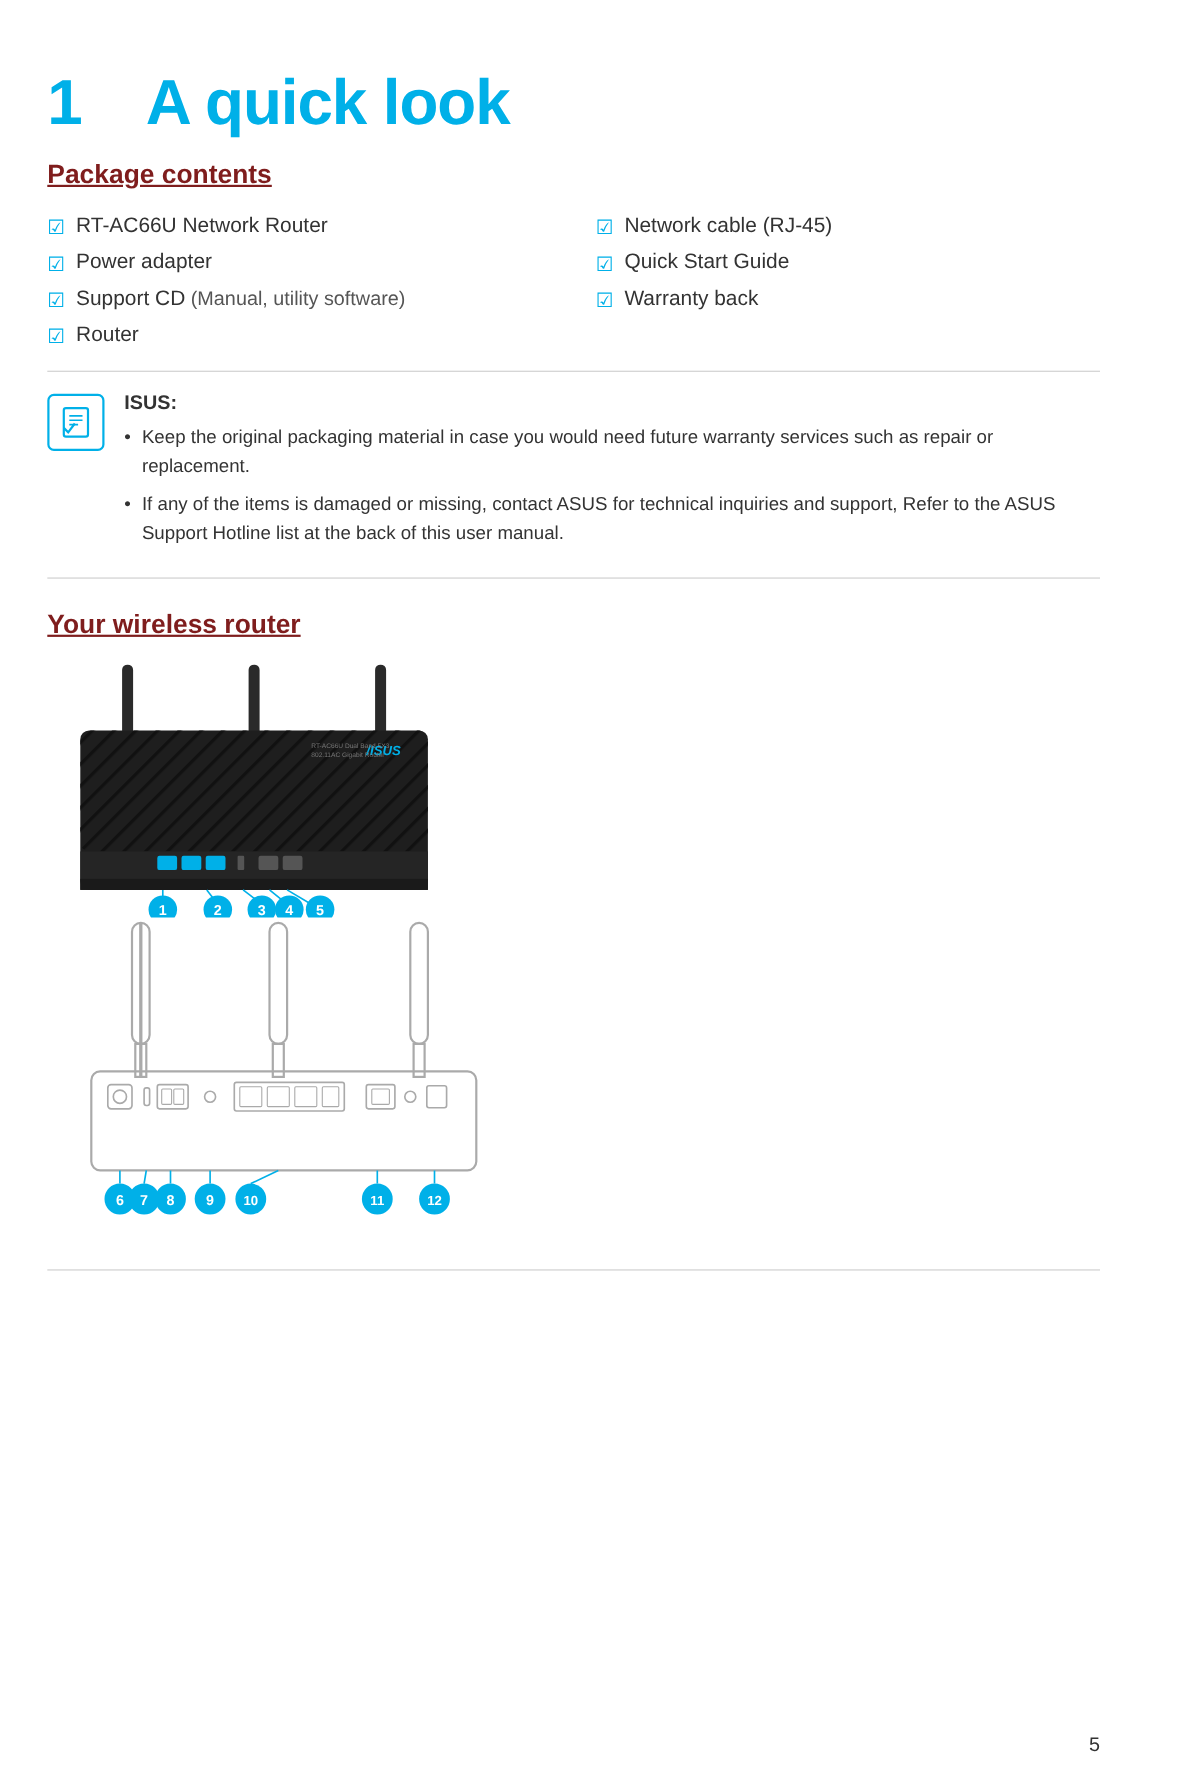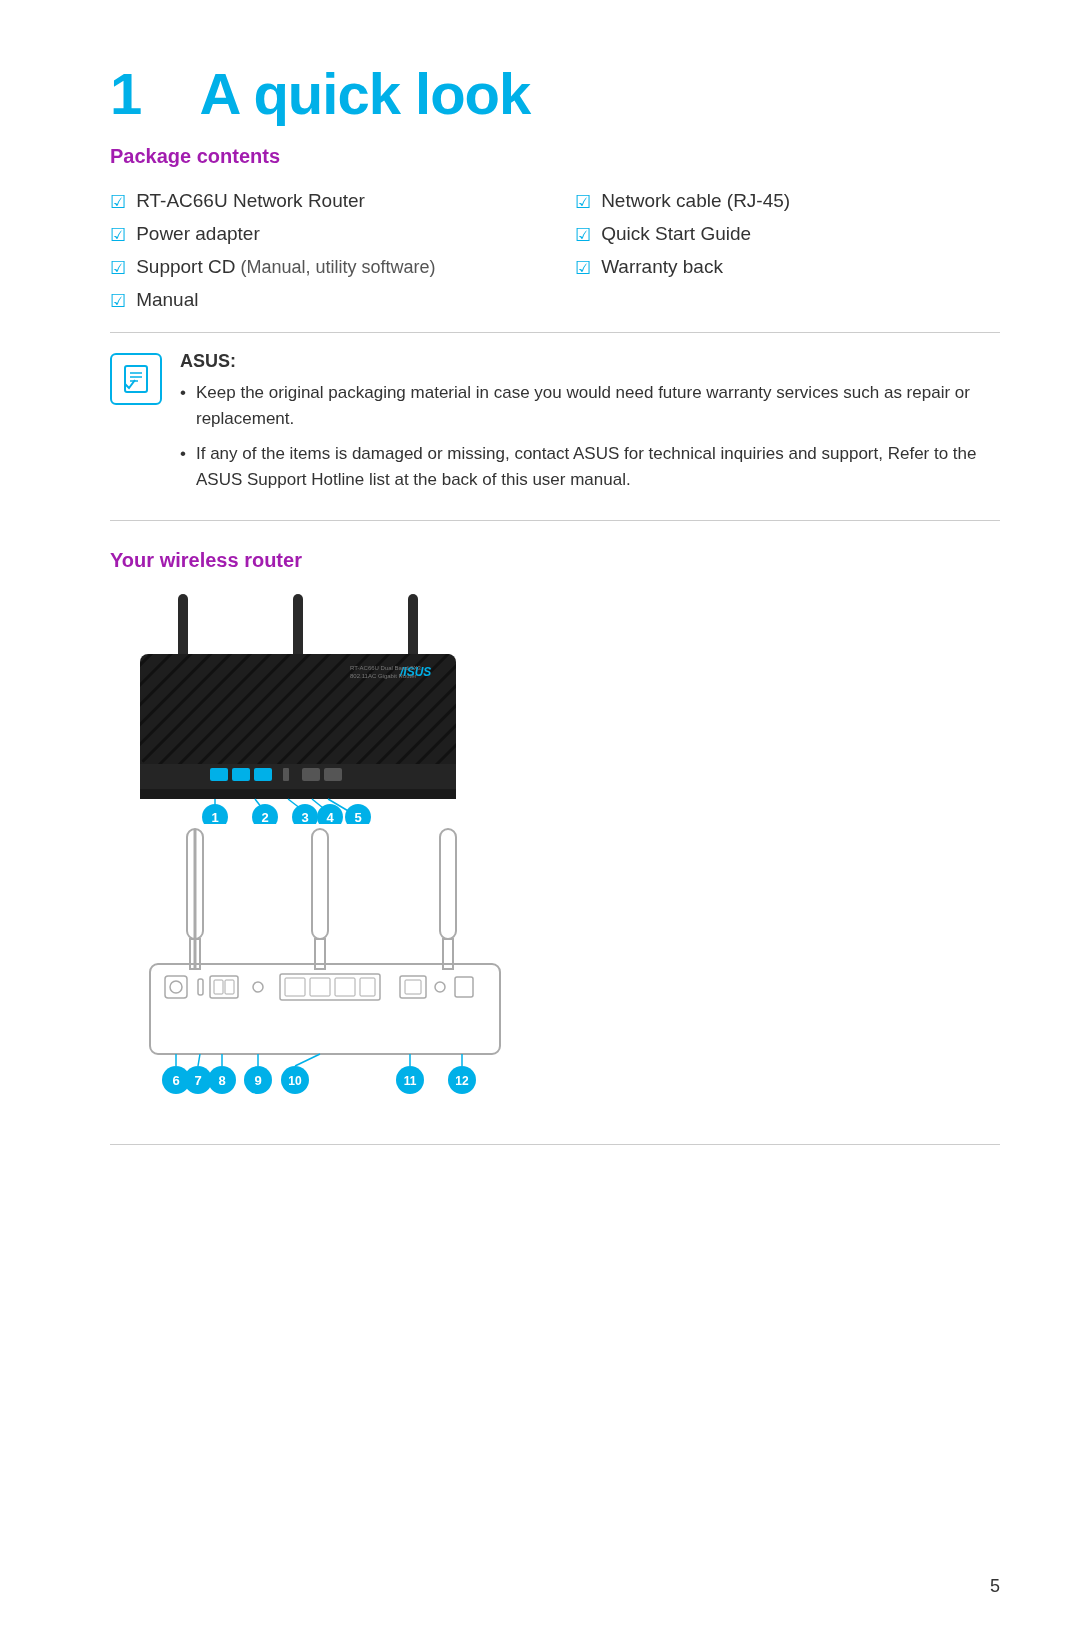--- a/index.html
+++ b/index.html
@@ -6,35 +6,36 @@
     body {
       background: #ffffff;
       font-family: 'Arial', sans-serif;
       width: 1080px;
       min-height: 1627px;
       position: relative;
       color: #333;
       font-size: 18px;
     }
     .page {
-      padding: 60px 80px 60px 110px;
+      padding: 60px 80px 60px 43px;
       max-width: 1080px;
     }
     h1.chapter-title {
       font-size: 58px;
       font-weight: 900;
       color: #00b0e8;
       margin-bottom: 18px;
       letter-spacing: -1px;
     }
     h2.section-title {
-      font-size: 20px;
+      font-size: 24px;
       font-weight: 800;
-      color: #a21caf;
+      color: #7f1d1d;
       margin-bottom: 22px;
+      text-decoration: underline;
     }
     .package-contents {
       margin-bottom: 0px;
     }
     .contents-grid {
       display: grid;
       grid-template-columns: 1fr 1fr;
       gap: 8px 40px;
       margin-bottom: 20px;
     }
@@ -172,21 +173,21 @@
           <span><span>Power adapter</span></span>
         </div>
         <div class="check-item">
           <span class="check-icon">☑</span>
           <span>
             <span>Support CD</span><span class="small-text"> (Manual, utility software)</span>
           </span>
         </div>
         <div class="check-item">
           <span class="check-icon">☑</span>
-          <span>Manual</span>
+          <span>Router</span>
         </div>
       </div>
       <div class="col-right">
         <div class="check-item">
           <span class="check-icon">☑</span>
           <span>Network cable (RJ-45)</span>
         </div>
         <div class="check-item">
           <span class="check-icon">☑</span>
           <span>Quick Start Guide</span>
@@ -205,21 +206,21 @@
     <div class="notes-icon">
       <svg viewBox="0 0 30 30">
         <rect x="4" y="2" width="22" height="26" rx="2" fill="none" stroke="#00b0e8" stroke-width="2"></rect>
         <line x1="9" y1="9" x2="21" y2="9" stroke="#00b0e8" stroke-width="1.5"></line>
         <line x1="9" y1="13" x2="21" y2="13" stroke="#00b0e8" stroke-width="1.5"></line>
         <line x1="9" y1="17" x2="17" y2="17" stroke="#00b0e8" stroke-width="1.5"></line>
         <polyline points="4,20 8,24 14,16" fill="none" stroke="#00b0e8" stroke-width="2" transform="translate(0,0)"></polyline>
       </svg>
     </div>
     <div class="notes-content">
-      <div class="notes-label">ASUS:</div>
+      <div class="notes-label">ISUS:</div>
       <ul>
         <li>Keep the original packaging material in case you would need future warranty services such as repair or replacement.</li>
         <li>If any of the items is damaged or missing, contact ASUS for technical inquiries and support, Refer to the ASUS Support Hotline list at the back of this user manual.</li>
       </ul>
     </div>
   </div>
 
   <hr class="divider">
 
   <div class="wireless-section">

